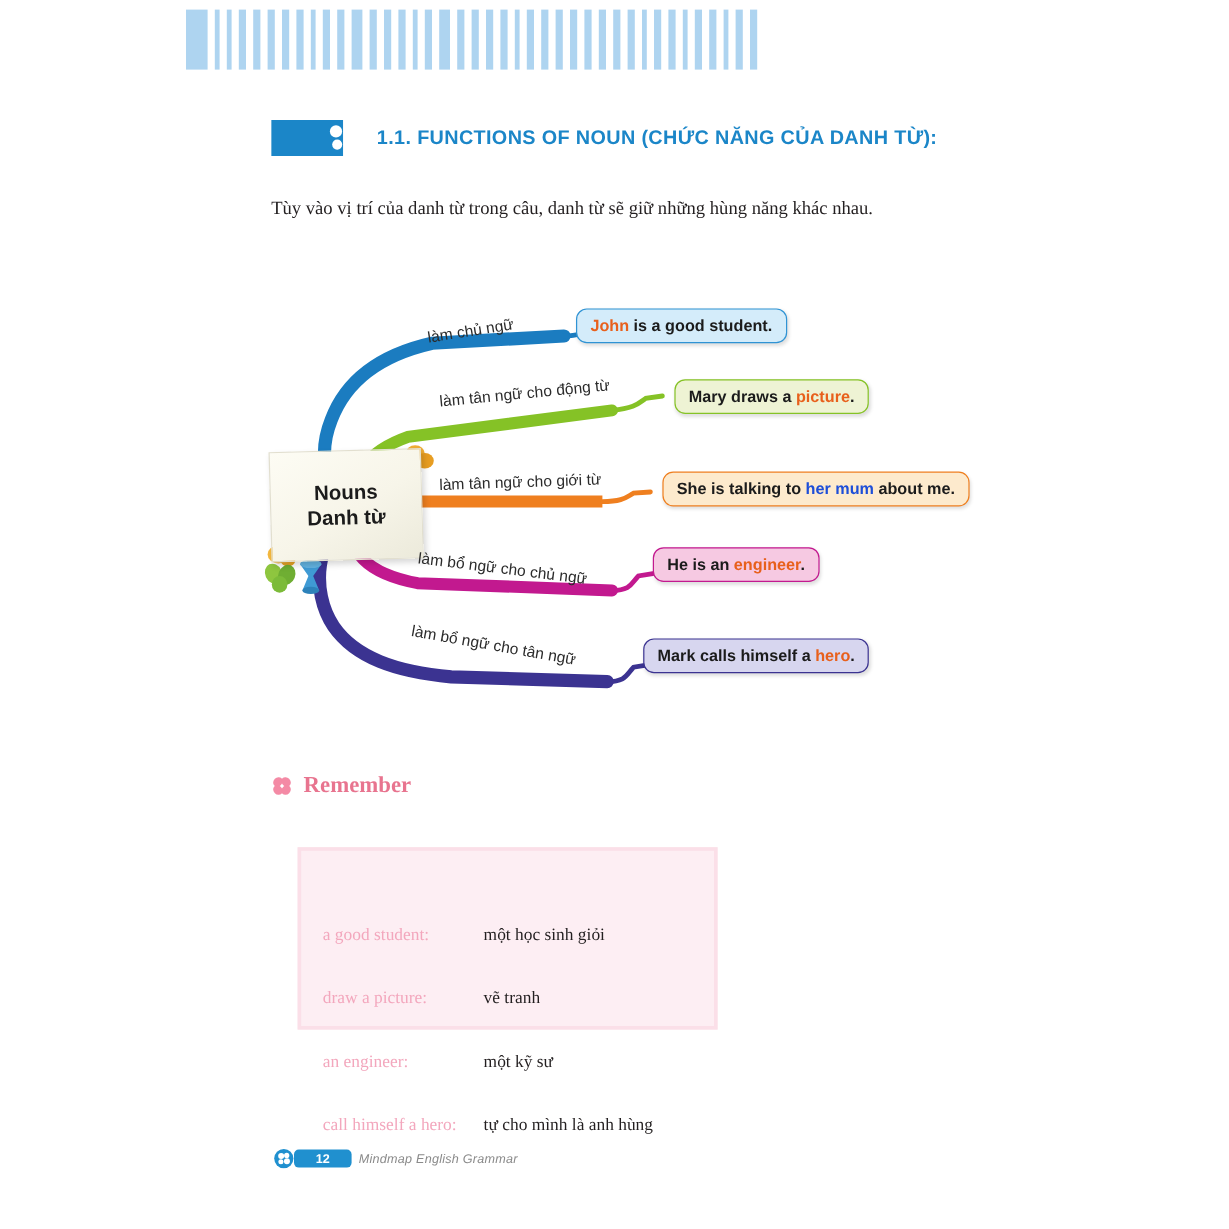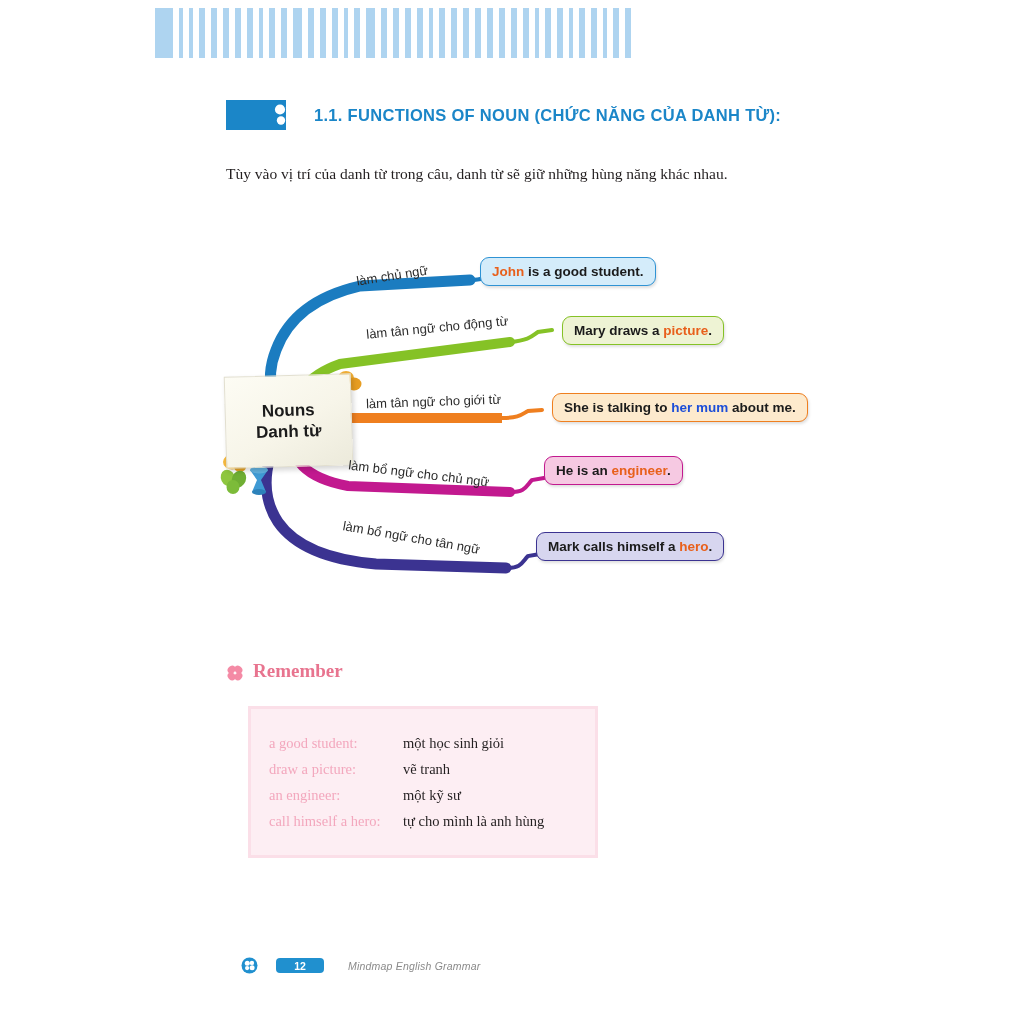--- a/index.html
+++ b/index.html
@@ -95,53 +95,53 @@
   .box-green  .hl{color:#e8601c;}
   .box-orange {background:#fdeacd;border:1.6px solid #ef7f1f;color:#1b1b1b;}
   .box-orange .hl{color:#1d4ed8;}
   .box-pink   {background:#f6c9e2;border:1.6px solid #c2198f;color:#1b1b1b;}
   .box-pink   .hl{color:#e8601c;}
   .box-violet {background:#d7d6ef;border:1.6px solid #3b3391;color:#1b1b1b;}
   .box-violet .hl{color:#e8601c;}
 
   
   .remember-row{
-    position:absolute;left:226px;top:660px;
-    display:flex;align-items:flex-end;gap:9px;
+    position:absolute;left:226px;top:644px;
+    display:flex;align-items:center;gap:9px;
   }
   .remember-text{
     font-family:"Liberation Serif",serif;
     font-size:19px;font-weight:bold;color:#e8748f;
   }
   .remember-box{
     position:absolute;left:248px;top:706px;
     width:350px;height:152px;
     background:#fdeef3;
     border:3px solid #fbdfe8;
     box-sizing:border-box;
   }
   .remember-inner{
     position:absolute;left:0;top:0;right:0;bottom:0;
     padding:26px 0 0 18px;
   }
-  .rrow{display:flex;align-items:flex-end;margin-bottom:9px;}
+  .rrow{display:flex;align-items:flex-end;margin-bottom:9px;margin-top:36px;}
   .rkey{
     width:134px;flex:none;
     font-family:"Liberation Serif",serif;
     font-size:14.5px;color:#f3a7bd;
   }
   .rval{
     font-family:"Liberation Serif",serif;
     font-size:14.5px;color:#231f20;
   }
 
   
   .footer{
-    position:absolute;left:241px;top:957px;
-    display:flex;align-items:center;gap:18px;
+    position:absolute;left:228px;top:957px;
+    display:flex;align-items:center;gap:0;
   }
   .f-pill{
     height:15px;min-width:34px;border-radius:4px;background:#2090cf;
     display:flex;align-items:center;justify-content:center;
     color:#fff;font-size:10.5px;font-weight:bold;padding:0 7px;
     font-family:"Liberation Sans",sans-serif;
   }
   .f-text{
     margin-left:6px;font-style:italic;font-size:10.5px;color:#8a8a8a;
     font-family:"Liberation Sans",sans-serif;letter-spacing:.2px;

